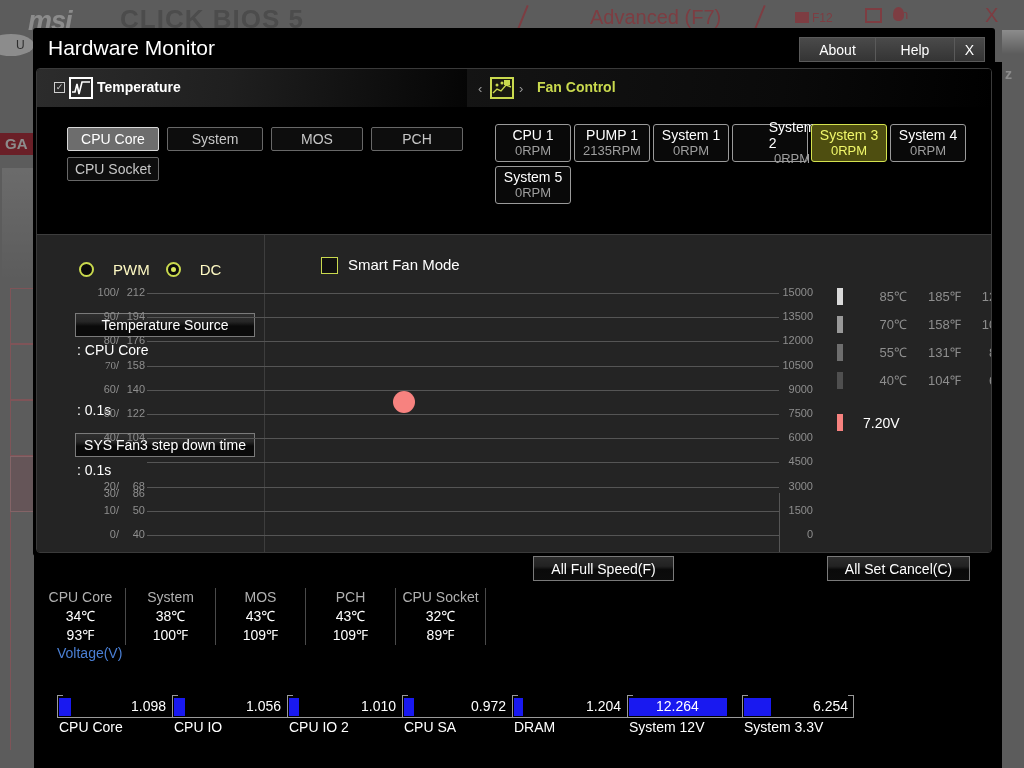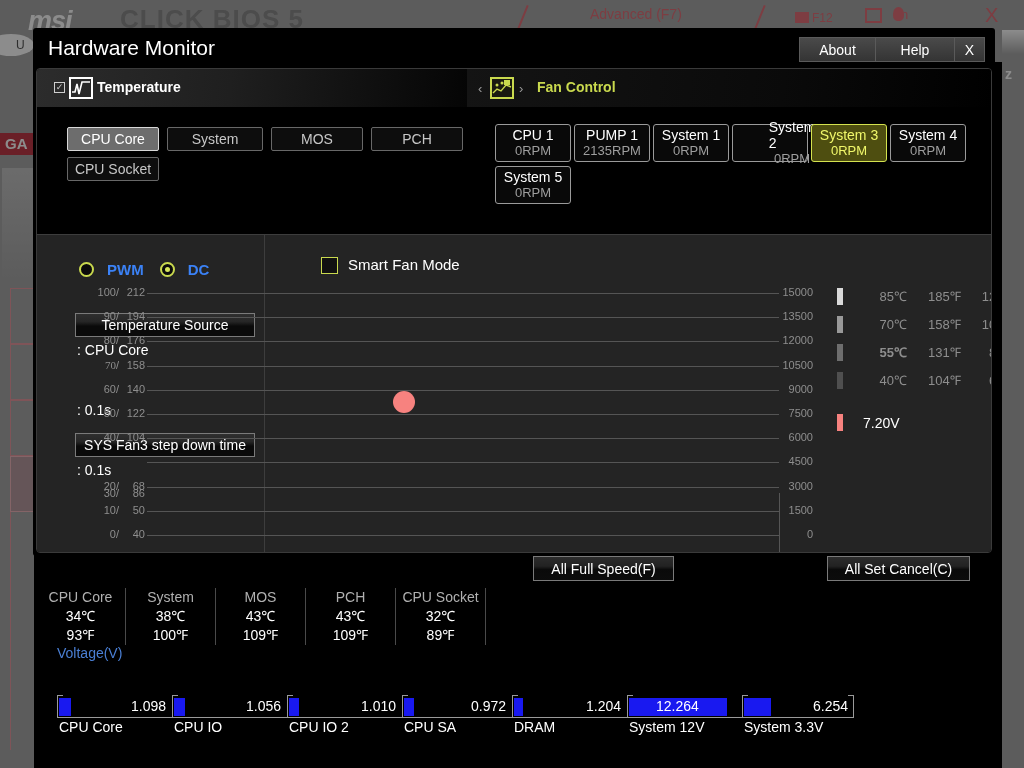--- a/index.html
+++ b/index.html
@@ -29,21 +29,21 @@
     position: absolute; left: 28px; top: 6px;
     font-size: 27px; font-weight: bold; font-style: italic; color: #fff;
     letter-spacing: -1px;
   }
   .bg-msi-sub {
     position: absolute; left: 120px; top: 4px;
     font-size: 26px; font-weight: bold; color: #8a8a8a; letter-spacing: 1px;
   }
   .bg-adv {
     position: absolute; left: 590px; top: 6px;
-    font-size: 14px; color: #e36f78;
+    font-size: 20px; color: #e36f78;
   }
   .bg-f12 { position: absolute; left: 795px; top: 11px; font-size: 12px; color: #e36f78; }
   .bg-f12 .sq { display:inline-block; width: 14px; height: 11px; background:#e36f78; vertical-align:-1px; margin-right:3px;}
   .bg-ico2 { position: absolute; left: 865px; top: 8px; width: 17px; height: 15px; border: 2px solid #e36f78; }
   .bg-ico3 { position: absolute; left: 893px; top: 7px; font-size: 13px; color: #e36f78; }
   .bg-ico3 .dot { display:inline-block; width:11px; height:14px; border-radius:50% 50% 40% 40%; background:#e36f78; vertical-align:-2px; }
   .bg-x { position: absolute; left: 985px; top: 4px; font-size: 20px; color: #e36f78; }
   .bg-slash1 { position:absolute; left:520px; top:4px; width:2px; height:36px; background:#e36f78; transform: rotate(22deg); }
   .bg-slash2 { position:absolute; left:757px; top:4px; width:2px; height:36px; background:#e36f78; transform: rotate(22deg); }
   .bg-oval {
@@ -167,21 +167,21 @@
   .radios { position: absolute; left: 42px; top: 26px; display: flex; align-items: center; }
   .radio-o {
     width: 15px; height: 15px; border-radius: 50%;
     border: 2px solid #c9d94e; background: #0b0b0b;
     display: inline-block; position: relative; cursor: pointer;
   }
   .radio-o.on::after {
     content: ''; position: absolute; left: 3px; top: 3px;
     width: 5px; height: 5px; border-radius: 50%; background: #d7e65b;
   }
-  .radio-lab { color: #3b82f6; font-size: 15px; margin: 0 16px 0 13px; font-weight: bold; }
+  .radio-lab { color: #fef9c3; font-size: 15px; margin: 0 16px 0 19px; }
 
   .ctl-btn {
     position: absolute; left: 38px; width: 180px; height: 24px;
     background: linear-gradient(#2f2f2f 0%, #262626 35%, #0a0a0a 55%, #0a0a0a 100%);
     border: 1px solid #7a7a7a;
     color: #ffffff; font-size: 14px;
     display: flex; align-items: center; justify-content: center;
     cursor: pointer;
   }
   .ctl-val { position: absolute; left: 40px; color: #ffffff; font-size: 14px; }
@@ -424,21 +424,21 @@
             <span class="lg-txt" style="margin-left:10px;width:52px;">12.00V</span>
           </div>
           <div class="legend-row" style="left: 800px; top: 246px;">
             <span class="lg-swatch" style="background:#999999"></span>
             <span class="lg-txt" style="margin-left:20px;">70℃</span>
             <span class="lg-txt" style="margin-left:10px;">158℉</span>
             <span class="lg-txt" style="margin-left:10px;width:52px;">10.80V</span>
           </div>
           <div class="legend-row" style="left: 800px; top: 274px;">
             <span class="lg-swatch" style="background:#6e6e6e"></span>
-            <span class="lg-txt" style="margin-left:20px;font-weight:bold;">55℃</span>
+            <span class="lg-txt" style="margin-left:20px;">55℃</span>
             <span class="lg-txt" style="margin-left:10px;">131℉</span>
             <span class="lg-txt" style="margin-left:10px;width:52px;">8.40V</span>
           </div>
           <div class="legend-row" style="left: 800px; top: 302px;">
             <span class="lg-swatch" style="background:#4f4f4f"></span>
             <span class="lg-txt" style="margin-left:20px;">40℃</span>
             <span class="lg-txt" style="margin-left:10px;">104℉</span>
             <span class="lg-txt" style="margin-left:10px;width:52px;">6.00V</span>
           </div>
           <div class="legend-row" style="left: 800px; top: 345px;">

